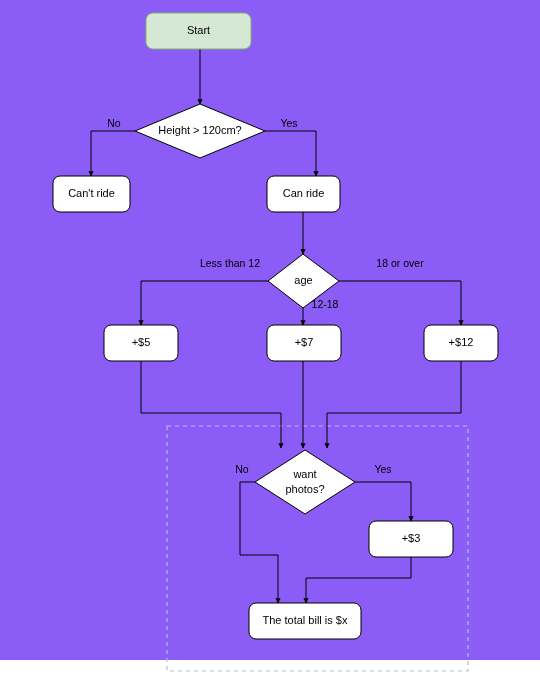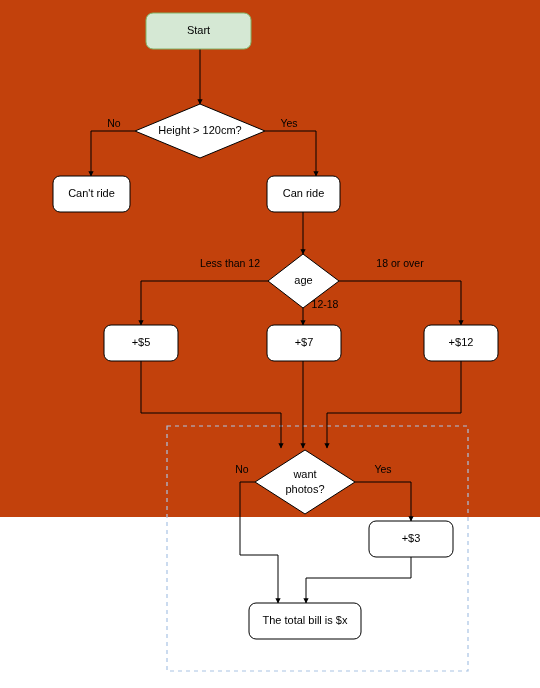--- a/index.html
+++ b/index.html
@@ -9,22 +9,22 @@
   }
   body {
     width: 540px;
     height: 688px;
     font-family: "Liberation Sans", sans-serif;
     overflow: hidden;
   }
   #canvas {
     position: relative;
     width: 540px;
-    height: 517px;
-    background: #c2410c;
+    height: 660px;
+    background: #8b5cf6;
   }
   svg#flow {
     display: block;
     width: 540px;
     height: 688px;
   }
   .node-text {
     font-family: "Liberation Sans", sans-serif;
     font-size: 11px;
     fill: #000000;

